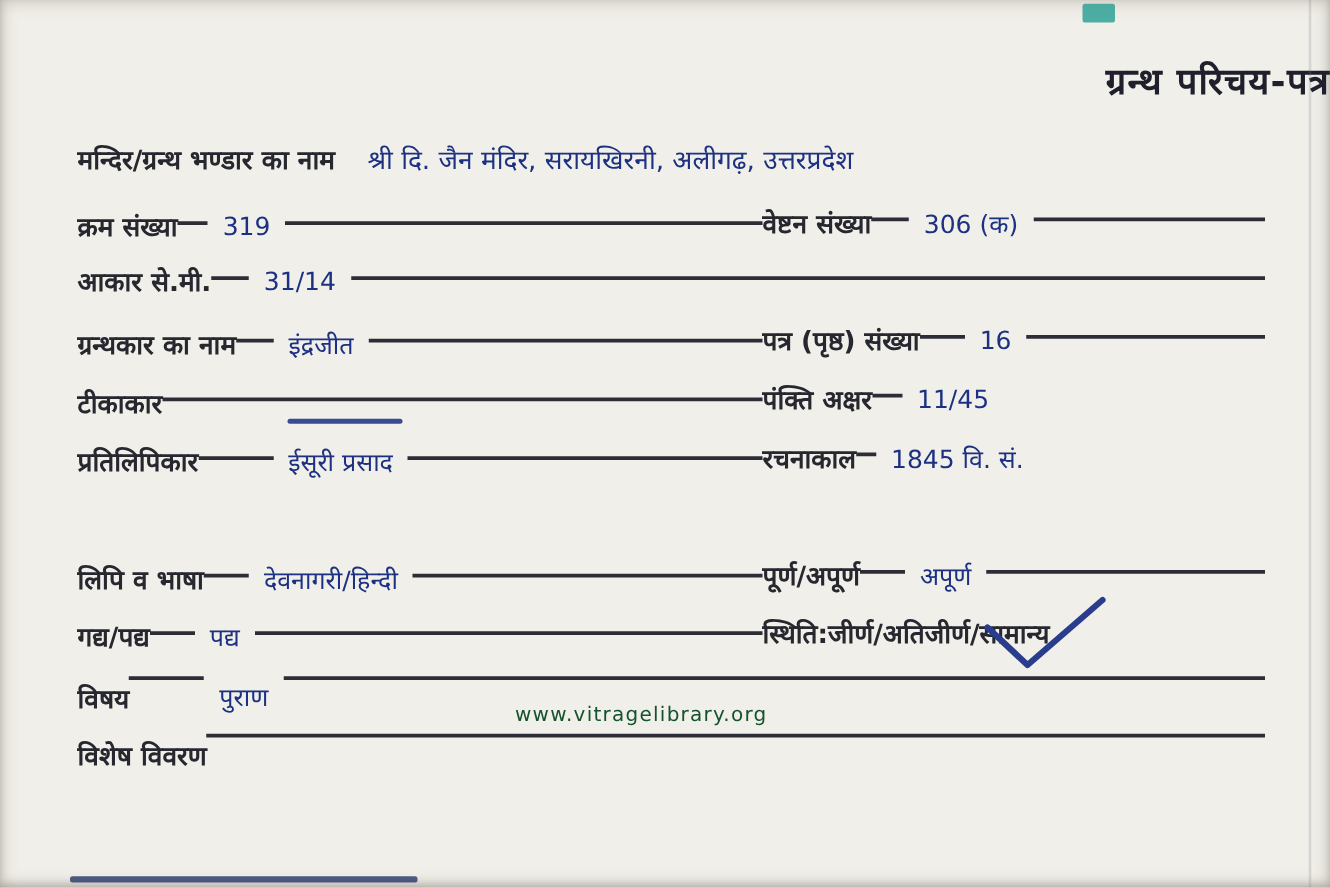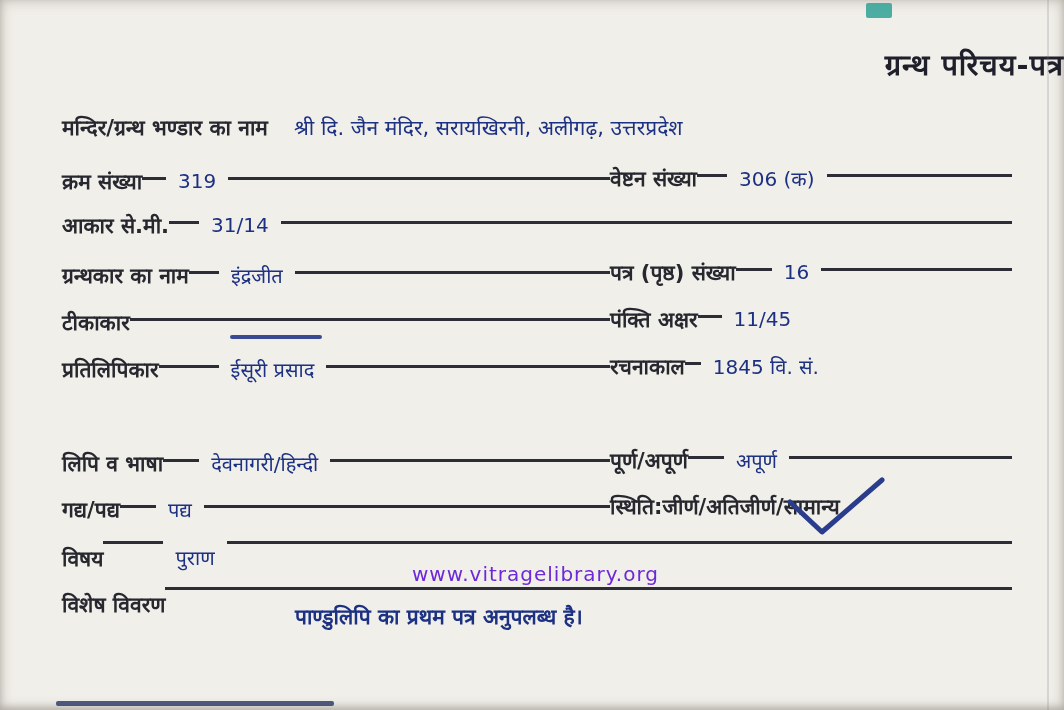--- a/index.html
+++ b/index.html
@@ -24,22 +24,22 @@
   .seg { border-bottom:3px solid #2d2d37; height:0; position:relative; top:-3px; }
   .grow { flex:1; }
   .s12{width:12px;} .s16{width:16px;} .s24{width:24px;} .s30{width:30px;}
   .s36{width:36px;} .s40{width:40px;} .s60{width:60px;}
   .blue-dash { position:absolute; left:168px; top:27px; width:92px; height:4px;
     background:#2a3d8c; border-radius:2px; opacity:.92; }
   .chk { position:relative; display:inline-block; }
   .chk svg { position:absolute; left:-6px; top:-12px; overflow:visible; pointer-events:none; }
   .special-val { position:absolute; left:295px; top:602px;
     font-size:21px; font-weight:bold; color:#1c3182; white-space:nowrap; }
-  .watermark { position:absolute; left:412px; top:562px; font-size:20px;
-    color:#6d28d9; letter-spacing:1px; }
+  .watermark { position:absolute; left:412px; top:562px; font-size:16px;
+    color:#14532d; letter-spacing:1px; }
   .artifact-teal { position:absolute; left:866px; top:3px; width:26px; height:15px;
     background:#2fa196; opacity:.85; border-radius:2px; }
   .artifact-strip { position:absolute; left:56px; top:701px; width:278px; height:5px;
     background:#273567; opacity:.8; border-radius:2px; }
   .artifact-edge-r { position:absolute; right:15px; top:0; width:2px; height:100%;
     background:rgba(125,125,130,.22); }
 </style>
 </head>
 <body>
 
@@ -164,19 +164,18 @@
       <span class="seg grow"></span>
     </div>
   </div>
 
   <div class="row" style="top:586px">
     <div class="col-full">
       <span class="lbl">विशेष विवरण</span>
       <span class="seg grow"></span>
     </div>
   </div>
-  <div class="special-val">पाण्डुलिपि का प्रथम पत्र अनुपलब्ध है।</div>
 
   <div class="artifact-teal"></div>
   <div class="artifact-strip"></div>
   <div class="artifact-edge-r"></div>
 
 </div>
 
 </body></html>

